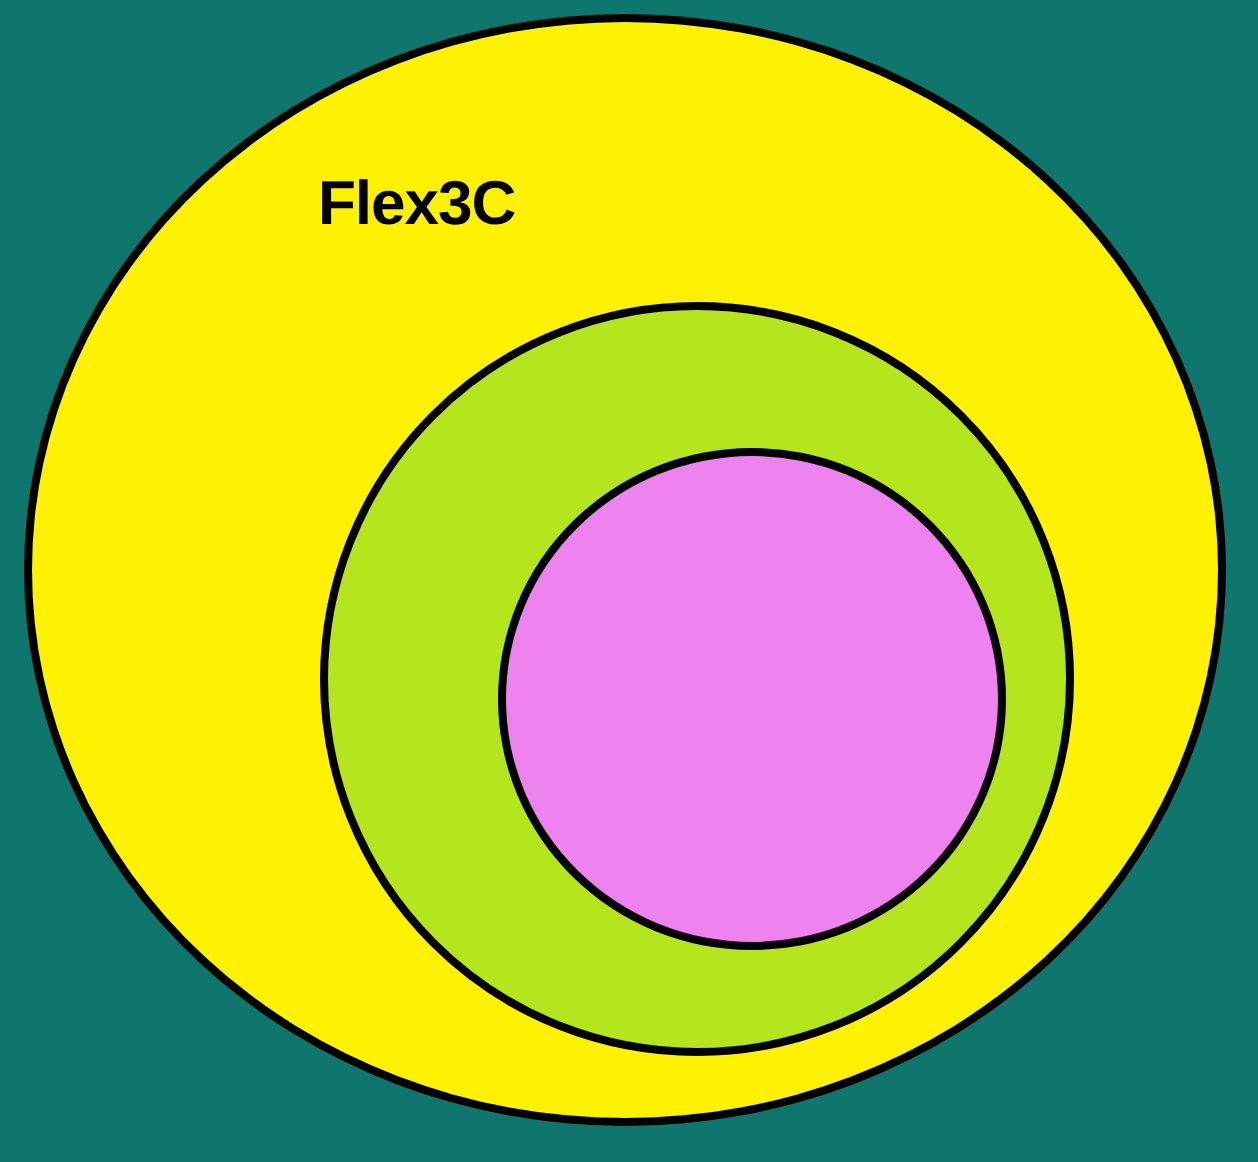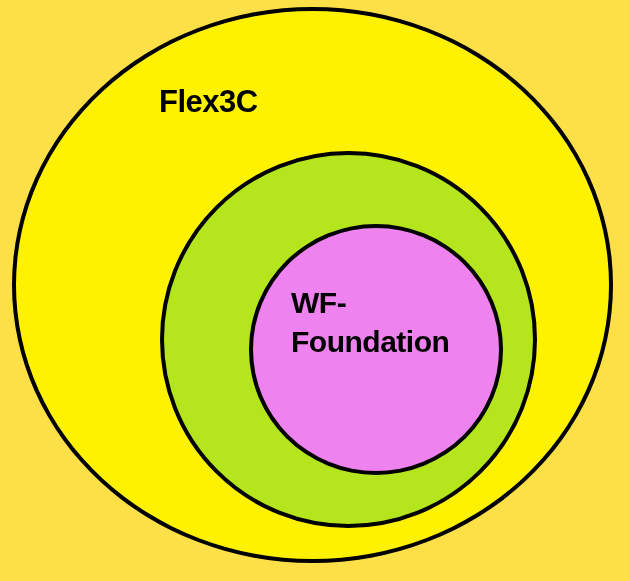--- a/index.html
+++ b/index.html
@@ -4,21 +4,21 @@
 <style>
   html, body {
     margin: 0;
     padding: 0;
     background: #ffffff;
   }
   .canvas {
     position: relative;
     width: 629px;
     height: 581px;
-    background: #fde047;
+    background: #0f766e;
     overflow: hidden;
     font-family: "Liberation Sans", sans-serif;
   }
   .circle {
     position: absolute;
     box-sizing: border-box;
     border: 4px solid #000000;
     border-radius: 50%;
   }
   .circle-outer {
@@ -72,18 +72,14 @@
 
   <div class="circle circle-outer" style="background-color: rgb(255, 242, 0);"></div>
 
   <div class="circle circle-middle" style="background-color: rgb(181, 230, 29);"></div>
 
   <div class="circle circle-inner" style="background-color: rgb(238, 130, 238);"></div>
 
   <div class="lbl lbl-outer">Flex3C</div>
 
 
-  <div class="lbl lbl-inner">
-    <div>WF-</div>
-    <div>Foundation</div>
-  </div>
 
 </div>
 
 </body></html>

